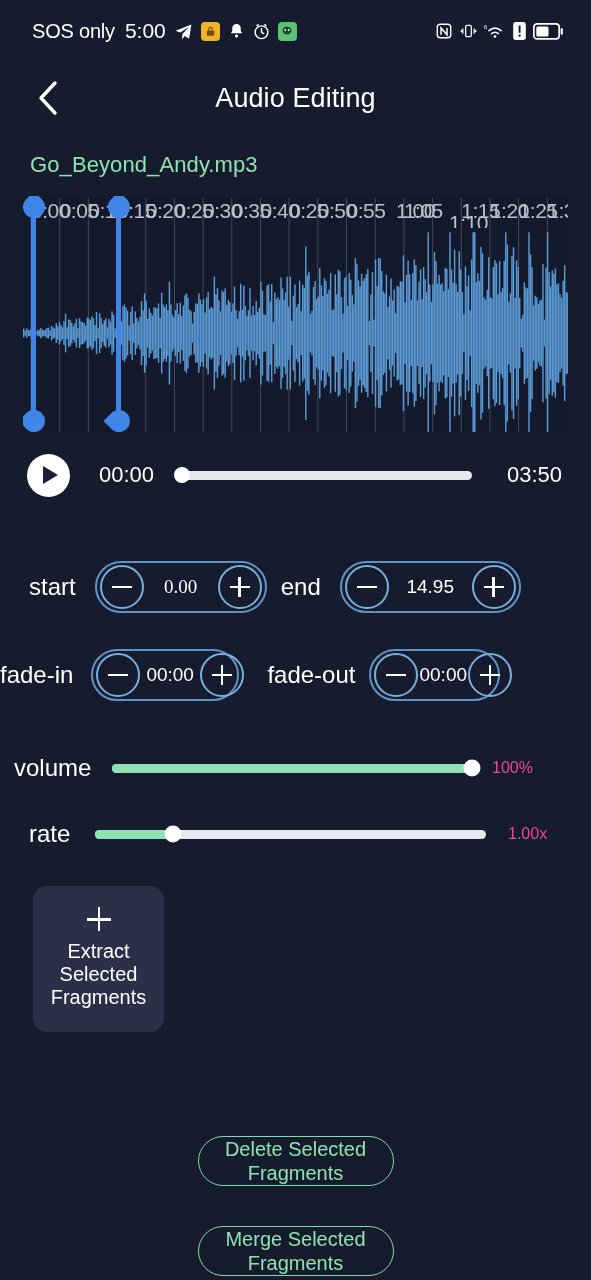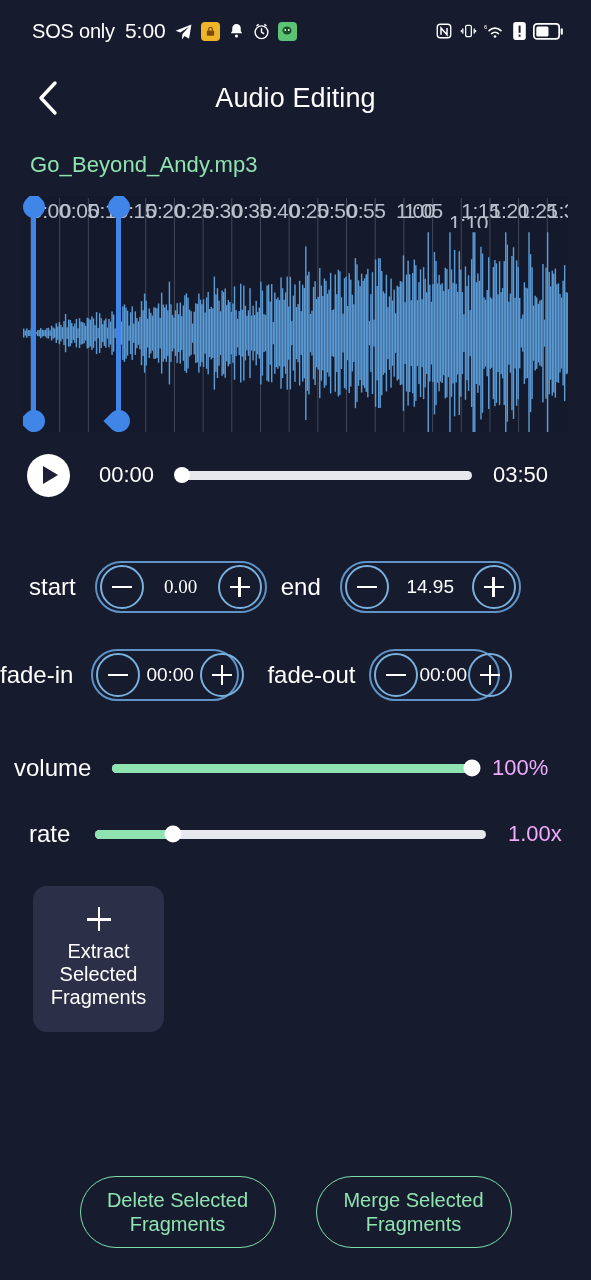--- a/index.html
+++ b/index.html
@@ -106,21 +106,21 @@
     display: flex; align-items: center; justify-content: center;
     cursor: pointer;
   }
   .play-tri {
     width: 0; height: 0; margin-left: 4px;
     border-left: 15px solid #1b2036;
     border-top: 9px solid transparent;
     border-bottom: 9px solid transparent;
   }
   .time-cur { margin-left: 29px; font-size: 22px; color: #ffffff; }
-  .time-tot { margin-left: auto; margin-right: 43px; font-size: 22px; color: #ffffff; }
+  .time-tot { margin-left: auto; margin-right: 29px; font-size: 22px; color: #ffffff; }
   .prog-track {
     position: relative; margin-left: 28px;
     width: 290px; height: 9px; border-radius: 5px;
     background: #e6e8ee; cursor: pointer;
   }
   .prog-thumb {
     position: absolute; top: 50%; left: 0;
     transform: translate(-50%, -50%);
     width: 16px; height: 16px; border-radius: 50%;
     background: #ffffff;
@@ -154,40 +154,40 @@
   .sl-label { font-size: 24px; color: #ffffff; }
   .sl-track {
     position: relative; height: 9px; border-radius: 5px;
     background: #e6e8ee; cursor: pointer;
   }
   .sl-fill { position: absolute; left: 0; top: 0; height: 9px; border-radius: 5px; background: #8fe3b0; }
   .sl-thumb {
     position: absolute; top: 50%; transform: translate(-50%, -50%);
     width: 17px; height: 17px; border-radius: 50%; background: #ffffff;
   }
-  .sl-value { font-size: 22px; color: #f0abfc; }
+  .sl-value { font-size: 16px; color: #ec4899; }
 
   
   .extract-card {
     position: absolute; top: 886px; left: 33px;
     width: 131px; height: 146px;
     background: #2b3048; border-radius: 14px;
     display: flex; flex-direction: column; align-items: center;
     padding-top: 20px; cursor: pointer;
   }
   .plus-ico { position: relative; width: 26px; height: 26px; margin-bottom: 8px; }
   .plus-ico .h { position: absolute; top: 12px; left: 1px; width: 24px; height: 2.5px; background: #fff; }
   .plus-ico .v { position: absolute; left: 12px; top: 1px; width: 2.5px; height: 24px; background: #fff; }
   .extract-text { font-size: 20px; line-height: 23px; color: #ffffff; text-align: center; }
 
   
   .bottombar {
-    position: absolute; bottom: 32px; left: 0;
+    position: absolute; bottom: 38px; left: 0;
     width: 591px; height: 72px;
-    display: flex; align-items: center; justify-content: center; gap: 40px;
+    display: flex; align-items: center; justify-content: center; gap: 40px; flex-direction: column;
   }
   .pill-btn {
     width: 196px; height: 72px; border-radius: 36px;
     border: 1.6px solid #7fddad; background: transparent;
     color: #8fe3b0; font-size: 20px; line-height: 24px;
     display: flex; align-items: center; justify-content: center;
     text-align: center; cursor: pointer;
     font-family: "Liberation Sans", sans-serif;
   }
 </style>

